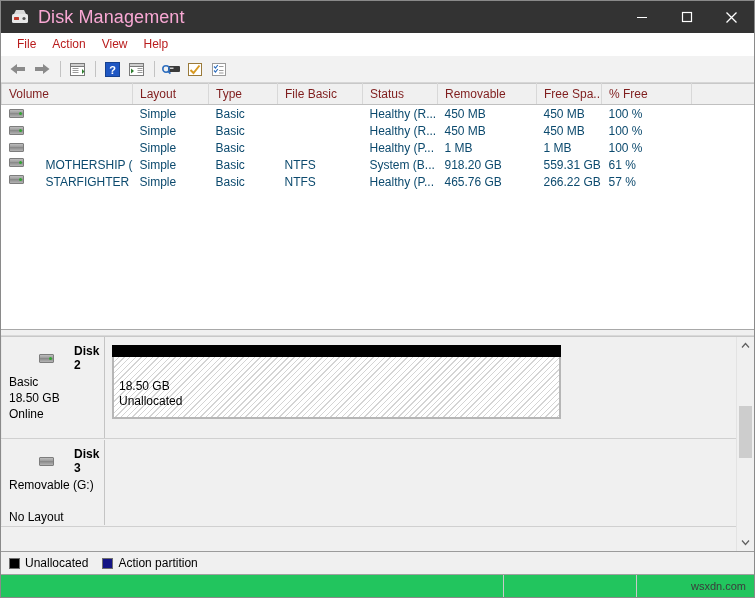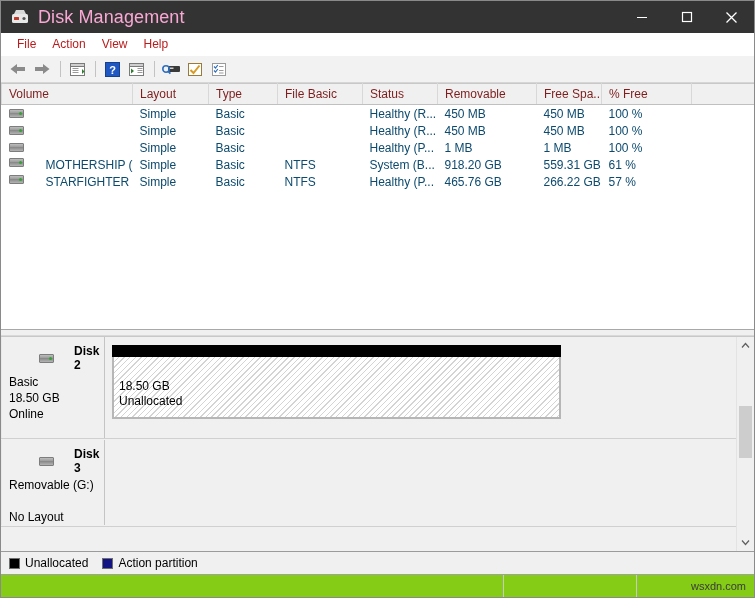--- a/index.html
+++ b/index.html
@@ -322,21 +322,21 @@
     height: 11px;
     border: 1px solid #6e6e6e;
     box-sizing: border-box;
     flex: 0 0 auto;
   }
 
   
   .statusbar {
     height: 22px;
     flex: 0 0 auto;
-    background: #84cc16;
+    background: #22c55e;
     border-top: 1px solid #a0a0a0;
     display: flex;
     align-items: stretch;
     font-size: 11px;
   }
   .sb-pane {
     border-right: 1px solid #c9c9c9;
     display: flex;
     align-items: center;
     padding: 0 6px;

